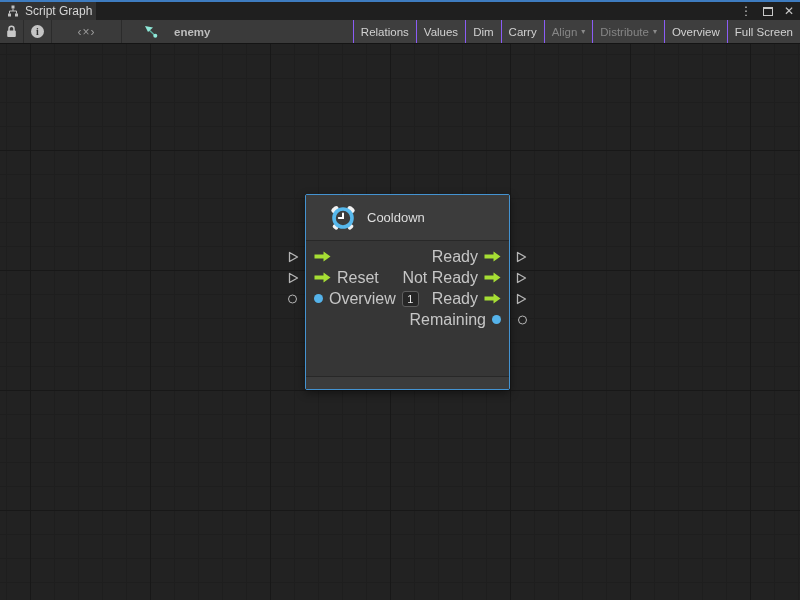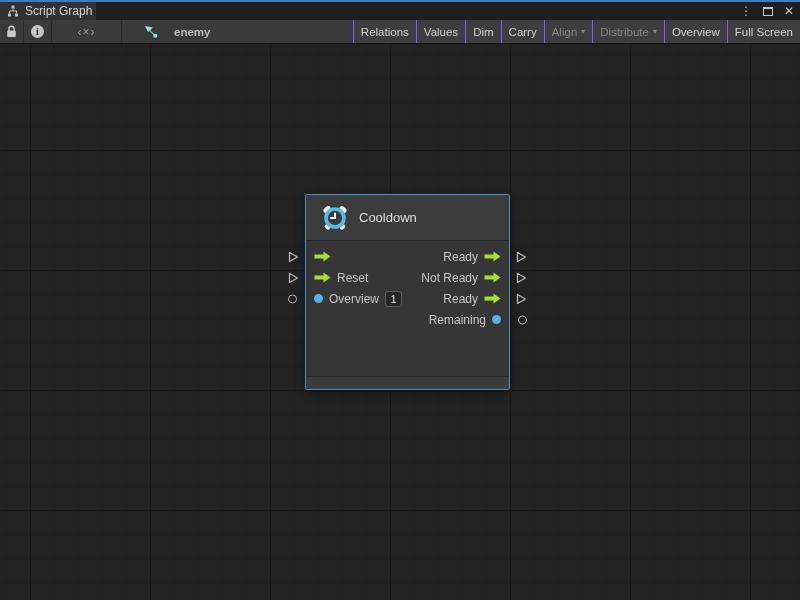--- a/index.html
+++ b/index.html
@@ -45,29 +45,29 @@
       linear-gradient(90deg,#181818 1px,transparent 1px),
       linear-gradient(180deg,#181818 1px,transparent 1px),
       linear-gradient(90deg,#1e1e1e 1px,transparent 1px),
       linear-gradient(180deg,#1e1e1e 1px,transparent 1px);
     background-size:120px 120px,120px 120px,24px 24px,24px 24px;
     background-position:30px 106px,30px 106px,6px 10px,6px 10px;
   }
 
   
   .node { position:absolute; left:305px; top:150px; width:205px; height:196px; border:1.5px solid #4493D1; border-radius:2px; background:#363636; box-shadow:0 3px 10px rgba(0,0,0,0.45); display:flex; flex-direction:column; }
-  .node-header { height:46px; background:#3c3c3c; border-bottom:1px solid #282828; display:flex; align-items:center; gap:10px; padding-left:15px; flex:none; }
+  .node-header { height:46px; background:#3c3c3c; border-bottom:1px solid #282828; display:flex; align-items:center; gap:10px; padding-left:23px; flex:none; }
   .node-title { font-size:13px; color:#dedede; }
   .node-body { flex:1; padding-top:5px; }
   .node-footer { height:13px; background:#3c3c3c; border-top:1px solid #282828; flex:none; }
 
   .port-row { position:relative; height:21px; display:flex; align-items:center; padding:0 8px; }
   .pgroup { display:flex; align-items:center; gap:6px; }
   .pgroup.right { margin-left:auto; }
-  .plabel { font-size:12px; color:#c6c6c6; white-space:nowrap; }
+  .plabel { font-size:16px; color:#c6c6c6; white-space:nowrap; }
 
   .dot { width:9px; height:9px; border-radius:50%; flex:none; }
   .dot-blue { background:#55B3EA; }
   .dot-purple { background:#9D7BE2; }
 
   .valuebox { min-width:17px; height:16px; padding:0 3px; background:#262626; border:1px solid #5e5e5e; border-radius:3px; color:#eaeaea; font-size:11px; display:flex; align-items:center; justify-content:center; }
   .checkbox { width:15px; height:15px; background:#262626; border:1px solid #525252; border-radius:3px; }
 
   .oport { position:absolute; top:50%; transform:translateY(-50%); display:flex; align-items:center; }
   .oport-l { left:-18px; }

